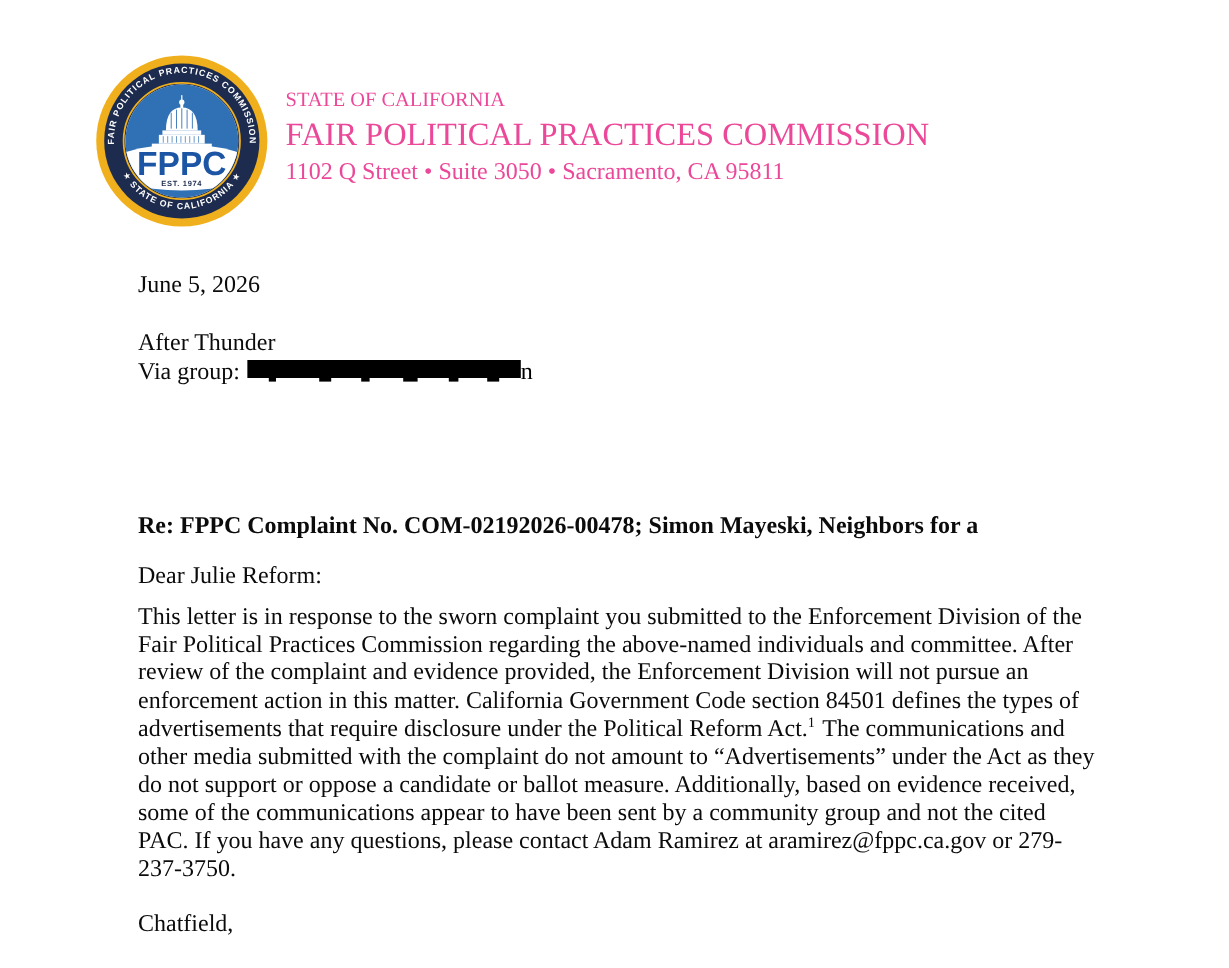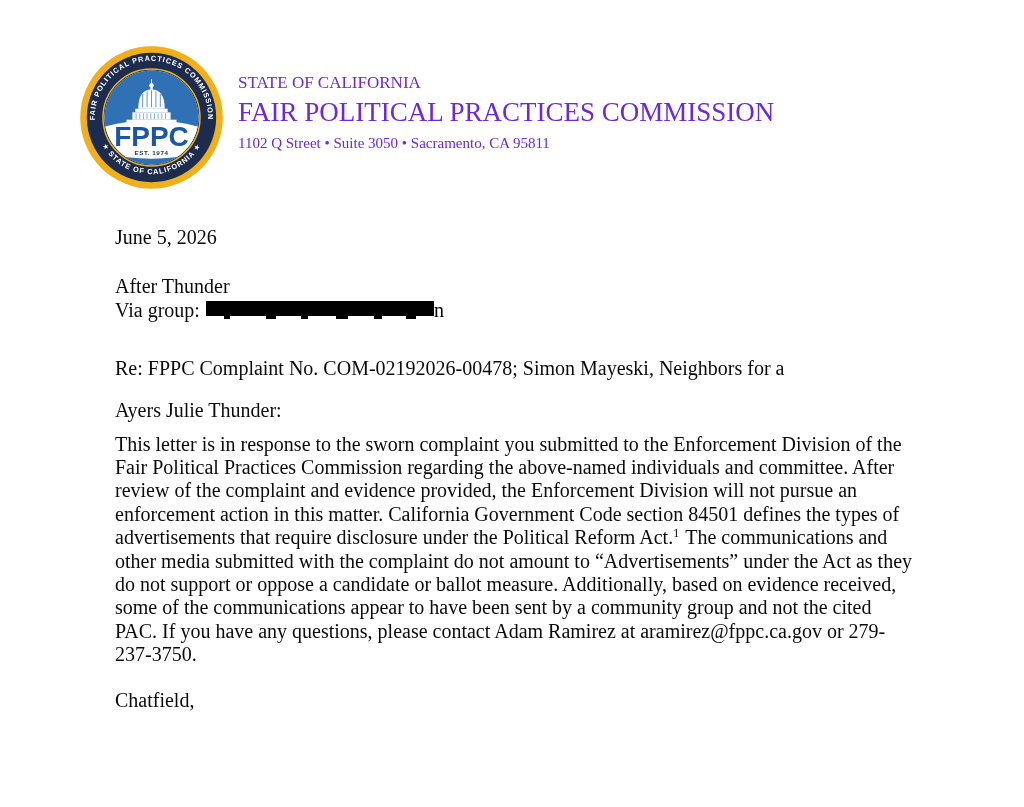--- a/index.html
+++ b/index.html
@@ -19,42 +19,42 @@
     position: absolute;
     left: 78px;
     top: 44px;
     width: 147px;
     height: 147px;
   }
   .lh-text {
     position: absolute;
     left: 238px;
     top: 72px;
-    color: #6d28d9;
+    color: #ec4899;
   }
   .lh-state   { font-size: 17px;  line-height: 22px; }
   .lh-agency  { font-size: 27px;  line-height: 32px; margin-top: 2px; }
-  .lh-address { font-size: 15px; line-height: 22px; margin-top: 4px; }
+  .lh-address { font-size: 20px; line-height: 22px; margin-top: 4px; }
 
   
   .letter {
     position: absolute;
     left: 115px;
     top: 226px;
     width: 800px;
     font-size: 20px;
     line-height: 23.4px;
   }
   .recipient  { margin-top: 26px; }
   .via-email  { white-space: nowrap; }
   .redaction  { display: inline-block; margin-left: 6px; }
   .redaction svg { vertical-align: -5px; display: inline-block; }
   .subject {
-    margin-top: 33px;
-    font-weight: normal;
+    margin-top: 103px;
+    font-weight: bold;
     line-height: 26px;
   }
   .salutation { margin-top: 18px; }
   .body-par   { margin-top: 10px; }
   .body-par sup {
     font-size: 12px;
     vertical-align: super;
     line-height: 0;
     margin-right: 6px;
   }
@@ -148,20 +148,20 @@
           <rect x="200" y="16" width="10" height="3" fill="#000000"></rect>
           <text x="228" y="17" font-size="20" fill="#000000" font-family="Liberation Serif, DejaVu Serif, serif">n</text>
         </svg></span>
       </div>
     </div>
 
     <div class="subject">
       <div>Re: FPPC Complaint No. COM-02192026-00478; Simon Mayeski, Neighbors for a</div>
     </div>
 
-    <div class="salutation">Ayers Julie Thunder:</div>
+    <div class="salutation">Dear Julie Reform:</div>
 
     <p class="body-par"><span>This letter is in response to the sworn complaint you submitted to the Enforcement Division of the Fair Political Practices Commission regarding the above-named individuals and committee. After review of the complaint and evidence provided, the Enforcement Division will not pursue an enforcement action in this matter. California Government Code section 84501 defines the types of advertisements that require disclosure under the Political Reform Act.</span><sup>1</sup><span>The communications and other media submitted with the complaint do not amount to “Advertisements” under the Act as they do not support or oppose a candidate or ballot measure. Additionally, based on evidence received, some of the communications appear to have been sent by a community group and not the cited PAC. If you have any questions, please contact Adam Ramirez at aramirez@fppc.ca.gov or 279-237-3750.</span></p>
 
     <div class="closing">Chatfield,</div>
   </div>
 
 </div>
 
 </body></html>

